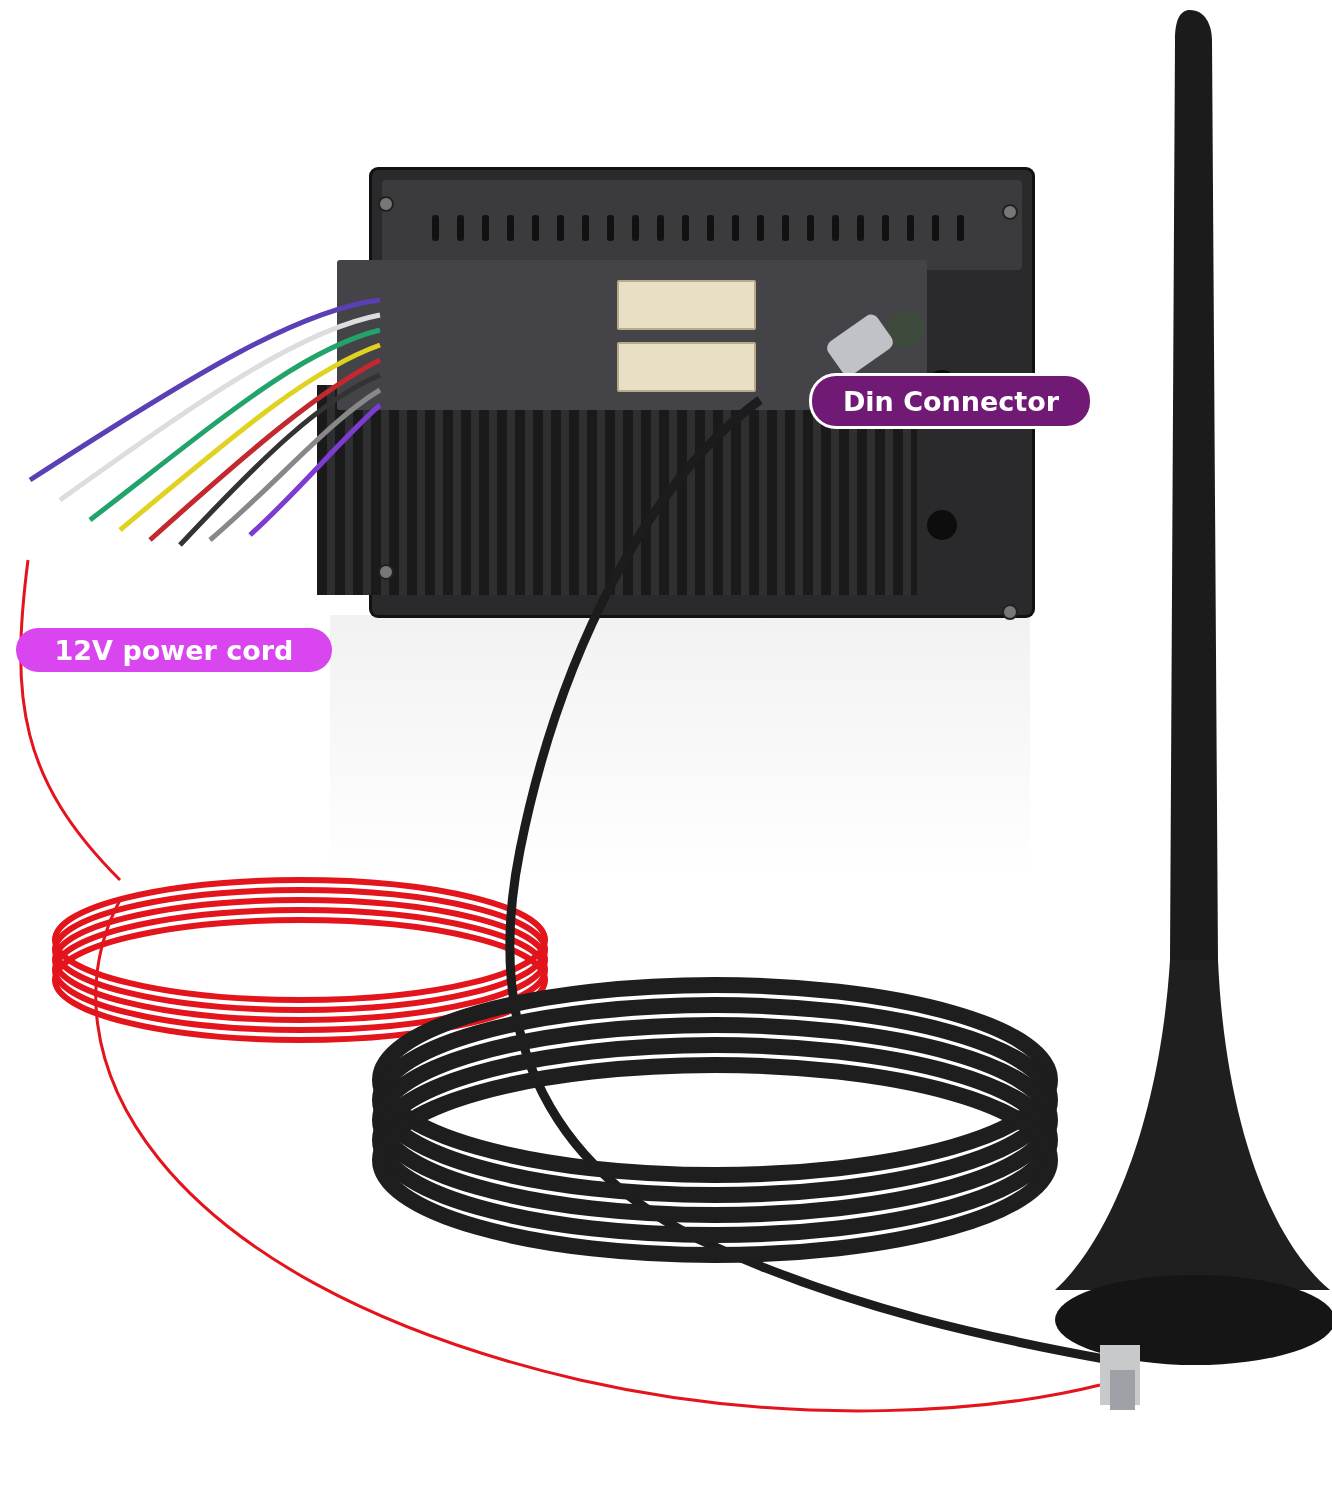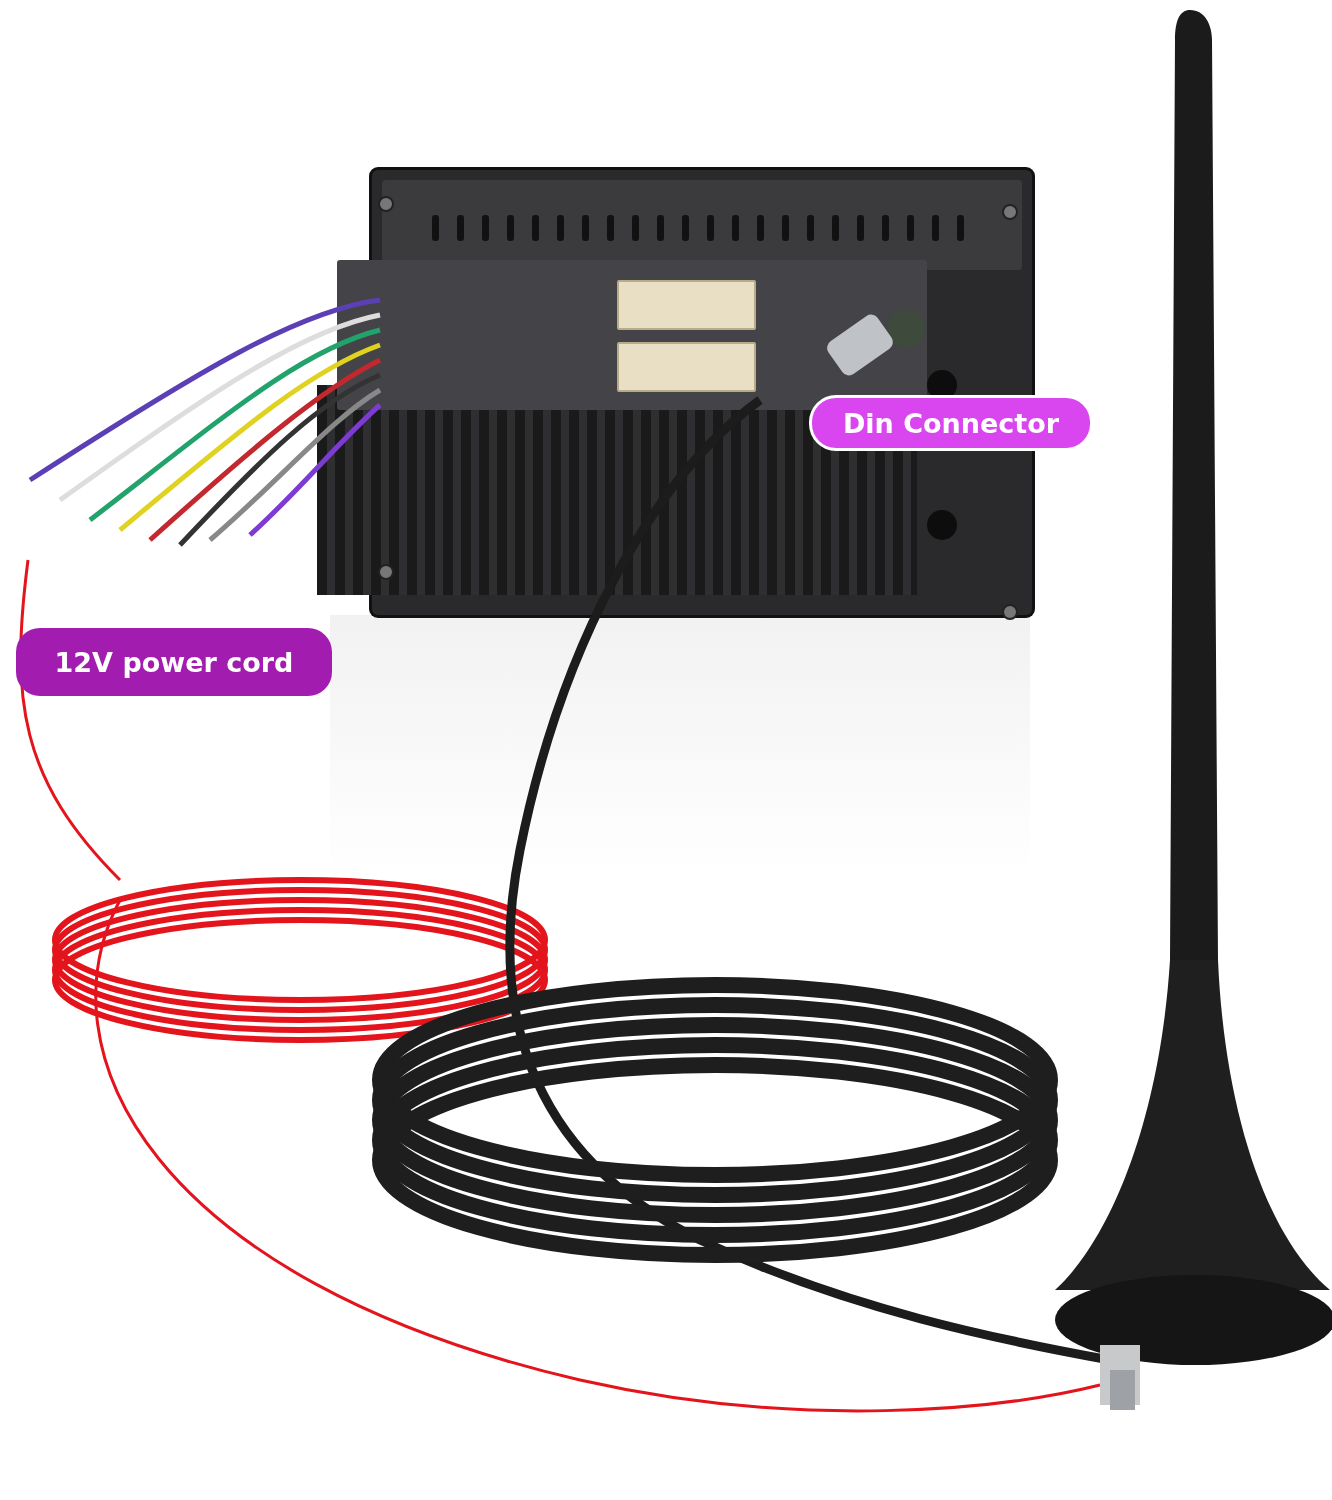--- a/index.html
+++ b/index.html
@@ -8,22 +8,22 @@
   .chassis{position:absolute;left:372px;top:170px;width:660px;height:445px;background:#2a2a2c;border-radius:6px;box-shadow:0 0 0 3px #111;}
   .chassis-top{position:absolute;left:10px;top:10px;width:640px;height:90px;background:#3b3b3e;border-radius:4px;}
   .vent{position:absolute;top:35px;width:7px;height:26px;background:#111;border-radius:3px;}
   .heatsink{position:absolute;left:-60px;top:210px;width:660px;height:210px;background:repeating-linear-gradient(90deg,#1a1a1b 0 10px,#2f2f31 10px 18px);}
   .panel{position:absolute;left:-40px;top:90px;width:590px;height:150px;background:#444448;border-radius:3px;}
   .conn{position:absolute;background:#e9dfc4;border:2px solid #b8ab89;border-radius:2px;}
   .port{position:absolute;border-radius:50%;background:#0d0d0d;}
   .screw{position:absolute;width:12px;height:12px;border-radius:50%;background:#777;border:2px solid #222;}
   .reflect{position:absolute;left:330px;top:615px;width:700px;height:260px;background:linear-gradient(#eeeeef,#fff);opacity:.8;}
   .label{position:absolute;color:#fff;font-weight:bold;font-family:"DejaVu Sans",sans-serif;border-radius:24px;display:flex;align-items:center;justify-content:center;white-space:nowrap;}
-  .din{left:812px;top:398px;width:278px;height:50px;background:#d946ef;font-size:27px;box-shadow:0 0 0 3px #fff;}
-  .pwr{left:16px;top:628px;width:316px;height:68px;background:#a21caf;font-size:27px;}
+  .din{left:812px;top:376px;width:278px;height:50px;background:#701a75;font-size:27px;box-shadow:0 0 0 3px #fff;}
+  .pwr{left:16px;top:628px;width:316px;height:44px;background:#d946ef;font-size:27px;}
   svg{position:absolute;left:0;top:0;}
 </style>
 </head>
 <body>
 
 <div class="scene">
 
   <div class="reflect"></div>
 
   <div class="chassis">

